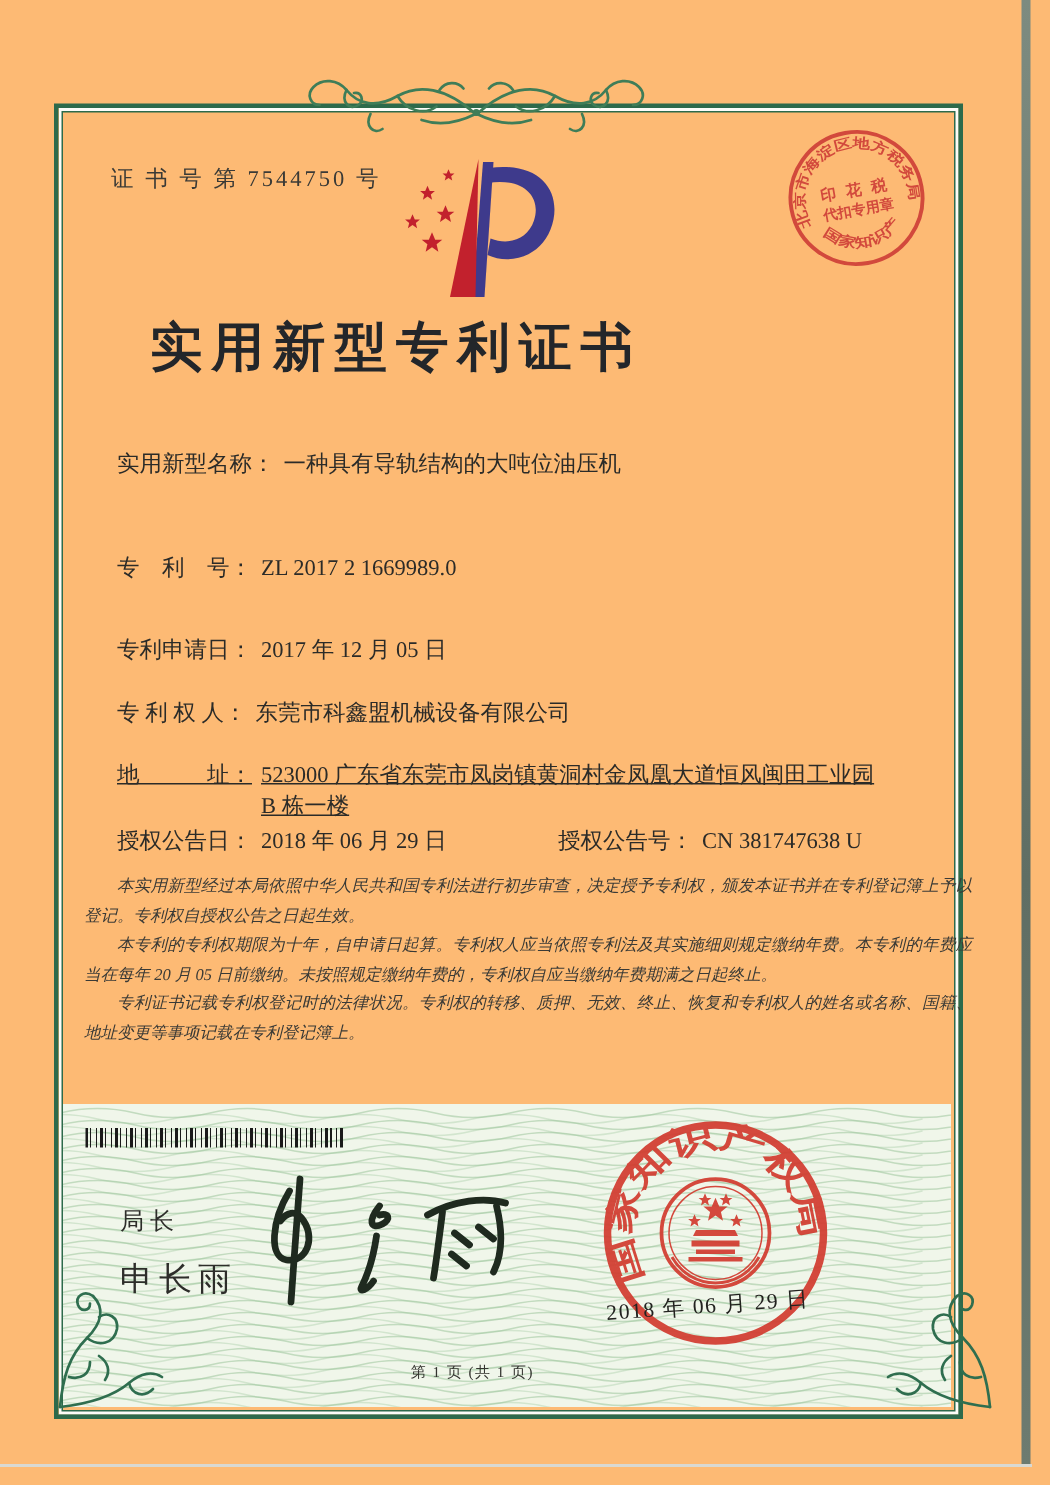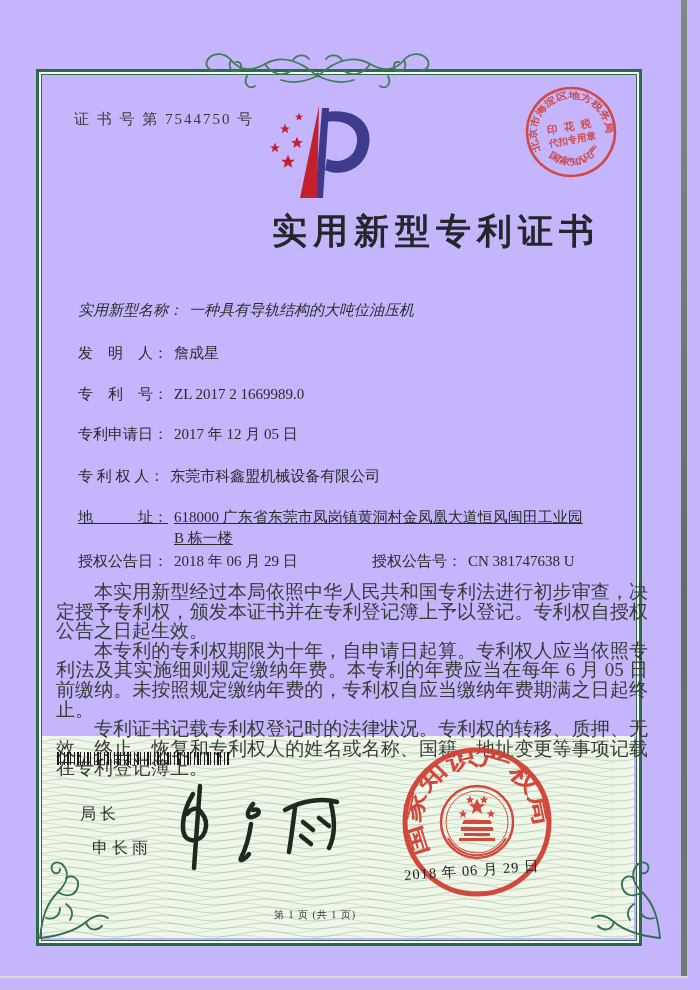--- a/index.html
+++ b/index.html
@@ -1,45 +1,45 @@
 <!DOCTYPE html>
 <html><head>
 <meta charset="utf-8">
 <style>
   html,body{margin:0;padding:0;}
   body{width:700px;height:990px;position:relative;background:#ffffff;overflow:hidden;
        font-family:"Liberation Serif","DejaVu Serif",serif;color:#2a2a28;}
-  .paper{position:absolute;left:0;top:0;width:700px;height:990px;background:#c4b5fd;}
+  .paper{position:absolute;left:0;top:0;width:700px;height:990px;background:#fdba74;}
   .page-edge-right{position:absolute;left:681px;top:0;width:6px;height:977px;
        background:linear-gradient(180deg,#7d8b80,#5f6e64 60%,#6d7b70);}
   .page-edge-bottom{position:absolute;left:0;top:976px;width:688px;height:2px;background:#d9d9d2;}
   .frame{position:absolute;left:36px;top:69px;width:600px;height:871px;
        border:3px solid #2d6a4b;
        box-shadow:inset 0 0 0 2px #fcfcf8, inset 0 0 0 3px #2d6a4b;}
   .cert-no{position:absolute;left:74px;top:110px;font-size:15px;letter-spacing:2px;color:#3a3a36;}
   .logo{position:absolute;left:262px;top:102px;}
   .tax-stamp{position:absolute;left:523px;top:84px;transform:rotate(-10deg);opacity:.92;}
-  .title{position:absolute;left:100px;top:208px;width:500px;margin:0;text-align:right;
+  .title{position:absolute;left:100px;top:208px;width:500px;margin:0;text-align:left;
        font-size:35px;font-weight:600;letter-spacing:6px;color:#23262a;}
   .frow{position:absolute;display:flex;font-size:15px;line-height:21px;color:#2b2b28;}
   .frow .lab{white-space:nowrap;}
   .frow .val{margin-left:6px;}
   .frow .val.wrap{width:412px;}
-  .r1{left:78px;top:300px;font-style:italic;} .r2{left:78px;top:343px;} .r3{left:78px;top:384px;}
+  .r1{left:78px;top:300px;} .r2{left:78px;top:343px;} .r3{left:78px;top:369px;}
   .r4{left:78px;top:424px;font-family:Liberation Serif, serif;} .r5{left:78px;top:466px;} .r6{left:78px;top:507px;text-decoration:underline;}
   .r7a{left:78px;top:551px;justify-content:center;} .r7b{left:372px;top:551px;}
-  .bodytext{position:absolute;left:56px;top:582px;width:592px;font-size:19px;
-       line-height:19.6px;color:#3a3a36;}
+  .bodytext{position:absolute;left:56px;top:582px;width:592px;font-size:11px;
+       line-height:19.6px;color:#3a3a36;font-style:italic;}
   .bodytext p{margin:0;text-indent:2em;text-align:justify;}
   .guilloche{position:absolute;left:40px;top:736px;}
   .barcode{position:absolute;left:57px;top:752px;width:172px;height:13px;
        background:repeating-linear-gradient(90deg,#1a1a1a 0 2px,rgba(0,0,0,0) 2px 3px,
        #1a1a1a 3px 4px,rgba(0,0,0,0) 4px 7px,#1a1a1a 7px 8px,rgba(0,0,0,0) 8px 10px);}
   .officer-title{position:absolute;left:80px;top:804px;font-size:16px;letter-spacing:4px;color:#2d2d2a;}
-  .officer-name{position:absolute;left:80px;top:838px;font-size:16px;letter-spacing:4px;color:#2d2d2a;margin-left:12px;}
+  .officer-name{position:absolute;left:80px;top:838px;font-size:22px;letter-spacing:4px;color:#2d2d2a;}
   .signature{position:absolute;left:165px;top:780px;}
   .main-seal{position:absolute;left:399px;top:744px;opacity:.93;}
   .seal-date{position:absolute;left:404px;top:860px;width:170px;font-size:14.5px;
        letter-spacing:1px;color:#22221f;transform:rotate(-4deg);}
   .footer-page{position:absolute;left:230px;top:908px;width:170px;text-align:center;
        font-size:10px;letter-spacing:1px;color:#33332f;}
   .ornament{position:absolute;}
   .top-orn{left:185px;top:46px;}
   .bl-orn{left:32px;top:848px;}
   .br-orn{left:576px;top:848px;transform:scaleX(-1);}
@@ -160,52 +160,48 @@
       <textPath href="#taxBot" textLength="82" lengthAdjust="spacingAndGlyphs">国家知识产权局</textPath>
     </text>
   </svg>
 
   <h1 class="title">实用新型专利证书</h1>
 
   <div class="frow r1">
     <span class="lab">实用新型名称：</span>
     <span class="val">一种具有导轨结构的大吨位油压机</span>
   </div>
-  <div class="frow r2">
-    <span class="lab">发　明　人：</span>
-    <span class="val">詹成星</span>
-  </div>
   <div class="frow r3">
     <span class="lab">专　利　号：</span>
     <span class="val">ZL 2017 2 1669989.0</span>
   </div>
   <div class="frow r4">
     <span class="lab">专利申请日：</span>
     <span class="val">2017 年 12 月 05 日</span>
   </div>
   <div class="frow r5">
     <span class="lab">专 利 权 人：</span>
     <span class="val">东莞市科鑫盟机械设备有限公司</span>
   </div>
   <div class="frow r6">
     <span class="lab">地　　　址：</span>
-    <span class="val wrap">618000 广东省东莞市凤岗镇黄洞村金凤凰大道恒风闽田工业园 B 栋一楼</span>
+    <span class="val wrap">523000 广东省东莞市凤岗镇黄洞村金凤凰大道恒风闽田工业园 B 栋一楼</span>
   </div>
   <div class="frow r7a">
     <span class="lab">授权公告日：</span>
     <span class="val">2018 年 06 月 29 日</span>
   </div>
   <div class="frow r7b">
     <span class="lab">授权公告号：</span>
     <span class="val">CN 381747638 U</span>
   </div>
 
   <div class="bodytext">
     <p>本实用新型经过本局依照中华人民共和国专利法进行初步审查，决定授予专利权，颁发本证书并在专利登记簿上予以登记。专利权自授权公告之日起生效。</p>
-    <p>本专利的专利权期限为十年，自申请日起算。专利权人应当依照专利法及其实施细则规定缴纳年费。本专利的年费应当在每年 6 月 05 日前缴纳。未按照规定缴纳年费的，专利权自应当缴纳年费期满之日起终止。</p>
+    <p>本专利的专利权期限为十年，自申请日起算。专利权人应当依照专利法及其实施细则规定缴纳年费。本专利的年费应当在每年 20 月 05 日前缴纳。未按照规定缴纳年费的，专利权自应当缴纳年费期满之日起终止。</p>
     <p>专利证书记载专利权登记时的法律状况。专利权的转移、质押、无效、终止、恢复和专利权人的姓名或名称、国籍、地址变更等事项记载在专利登记簿上。</p>
   </div>
 
   <div class="barcode"></div>
 
   <div class="officer-title">局长</div>
   <div class="officer-name">申长雨</div>
 
   <svg class="signature" width="190" height="92" viewBox="0 0 190 92">
     <g stroke="#1f2a1f" stroke-width="4.5" fill="none" stroke-linecap="round" stroke-linejoin="round">

